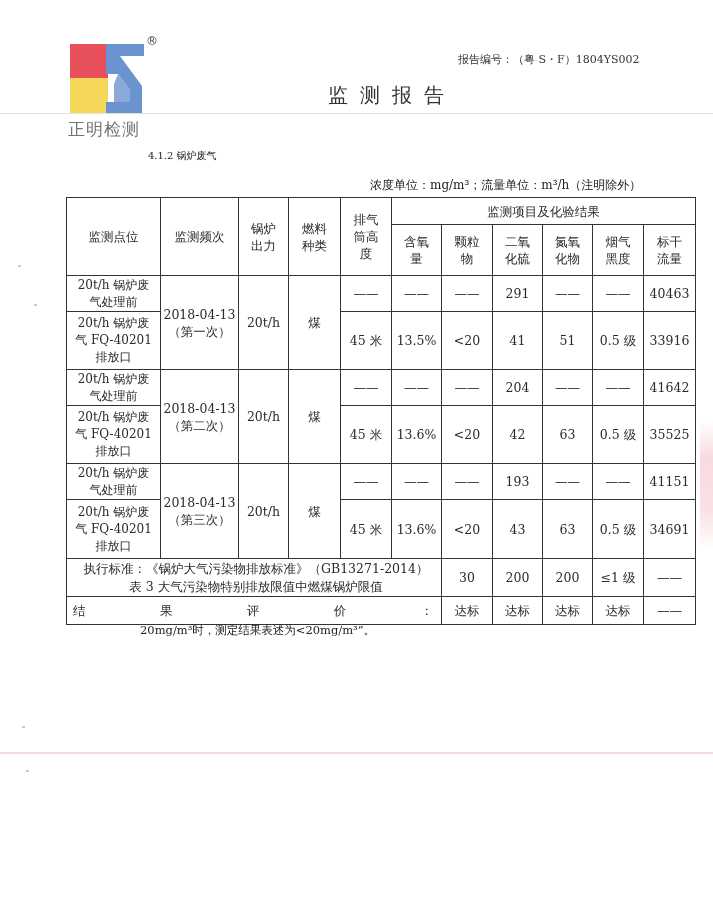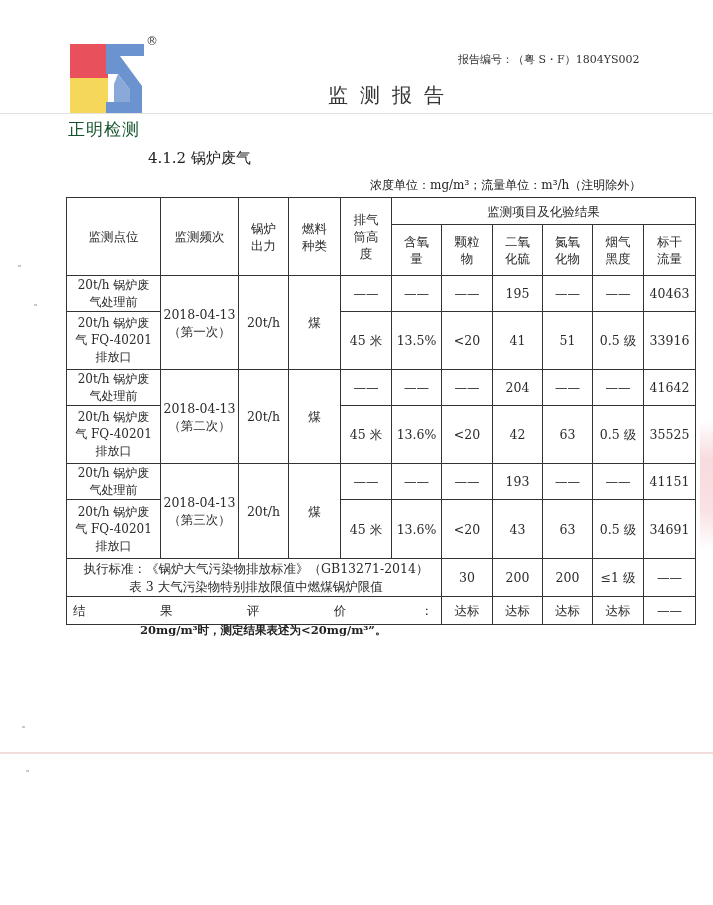--- a/index.html
+++ b/index.html
@@ -4,34 +4,34 @@
 <style>
   html, body { margin:0; padding:0; }
   body { width:713px; height:905px; background:#ffffff; position:relative; overflow:hidden;
          font-family:"DejaVu Serif","Liberation Serif",serif; color:#2a2a2a; }
   .abs { position:absolute; }
   .logo { left:70px; top:44px; width:76px; height:70px; }
   .logo .red { position:absolute; left:0; top:0; width:38px; height:34px; background:#e8505b; }
   .logo .yellow { position:absolute; left:0; top:34px; width:38px; height:36px; background:#f5d75a; }
   .logo svg { position:absolute; left:36px; top:0; }
   .reg { left:146px; top:34px; font-size:12px; color:#444; font-family:"DejaVu Sans",sans-serif; }
-  .company { left:68px; top:118px; font-size:17px; color:#14532d; letter-spacing:1px; font-family:"DejaVu Sans",sans-serif;text-align:center; }
+  .company { left:68px; top:118px; font-size:17px; color:#737373; letter-spacing:1px; font-family:"DejaVu Sans",sans-serif;text-align:center; }
   .report-no { left:458px; top:52px; font-size:11px; color:#333; }
   .title { left:292px; top:82px; font-size:20px; color:#333; letter-spacing:12px; font-family:"DejaVu Sans",sans-serif;margin-left:36px; }
   .title-line { left:0; top:113px; width:713px; height:1px; background:#e2e2e2; }
-  .section { left:148px; top:149px; font-size:15px; color:#222; }
+  .section { left:148px; top:149px; font-size:10px; color:#222; }
   .units { left:370px; top:177px; font-size:12px; color:#222; }
   table.data { position:absolute; left:66px; top:197px; border-collapse:collapse; table-layout:fixed; font-size:12.5px; }
   table.data td { border:1px solid #333; text-align:center; vertical-align:middle; padding:0; line-height:17px; color:#2a2a2a; }
   .hdr { font-family:"DejaVu Sans",sans-serif; font-size:12.5px; color:#333; }
   .loc { font-size:12px; line-height:17px; }
   .left { text-align:right; padding-left:4px !important; }
   .eval { display:flex; justify-content:space-between; padding:0 8px 0 6px; }
   .notes { left:116px; top:620px; font-size:11.5px; color:#222; line-height:20px; }
-  .notes .indent { padding-left:24px;font-weight:bold; }
+  .notes .indent { padding-left:24px; }
   .fold-line { left:0; top:752px; width:713px; height:2px; background:#f2dcdc; }
   .speck { width:3px; height:2px; background:#c9c9c9; }
   .stamp { left:700px; top:420px; width:13px; height:130px; background:linear-gradient(#fff0,#f7d2d6 30%,#f9dadd 70%,#fff0); opacity:.8; }
 </style>
 </head>
 <body>
 
 <div class="abs logo">
   <div class="red"></div>
   <div class="yellow"></div>
@@ -83,21 +83,21 @@
   </tr>
 
   <tr style="height:36px">
     <td class="loc" style="padding:0 8px">20t/h 锅炉废气处理前</td>
     <td rowspan="2"><span>2018-04-13</span><br><span>（第一次）</span></td>
     <td rowspan="2">20t/h</td>
     <td rowspan="2">煤</td>
     <td>——</td>
     <td>——</td>
     <td>——</td>
-    <td>195</td>
+    <td>291</td>
     <td>——</td>
     <td>——</td>
     <td>40463</td>
   </tr>
   <tr style="height:58px">
     <td class="loc" style="padding:0 6px">20t/h 锅炉废气 FQ-40201 排放口</td>
     <td>45 米</td>
     <td>13.5%</td>
     <td>&lt;20</td>
     <td>41</td>

